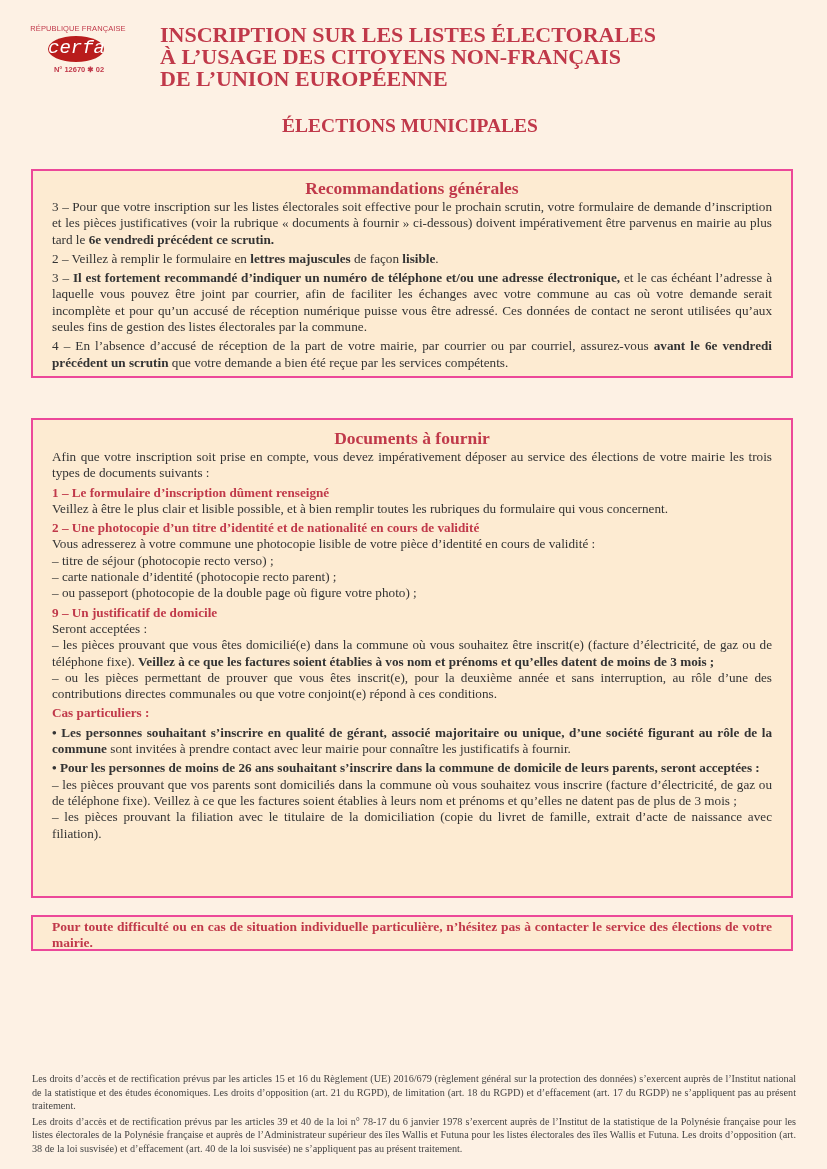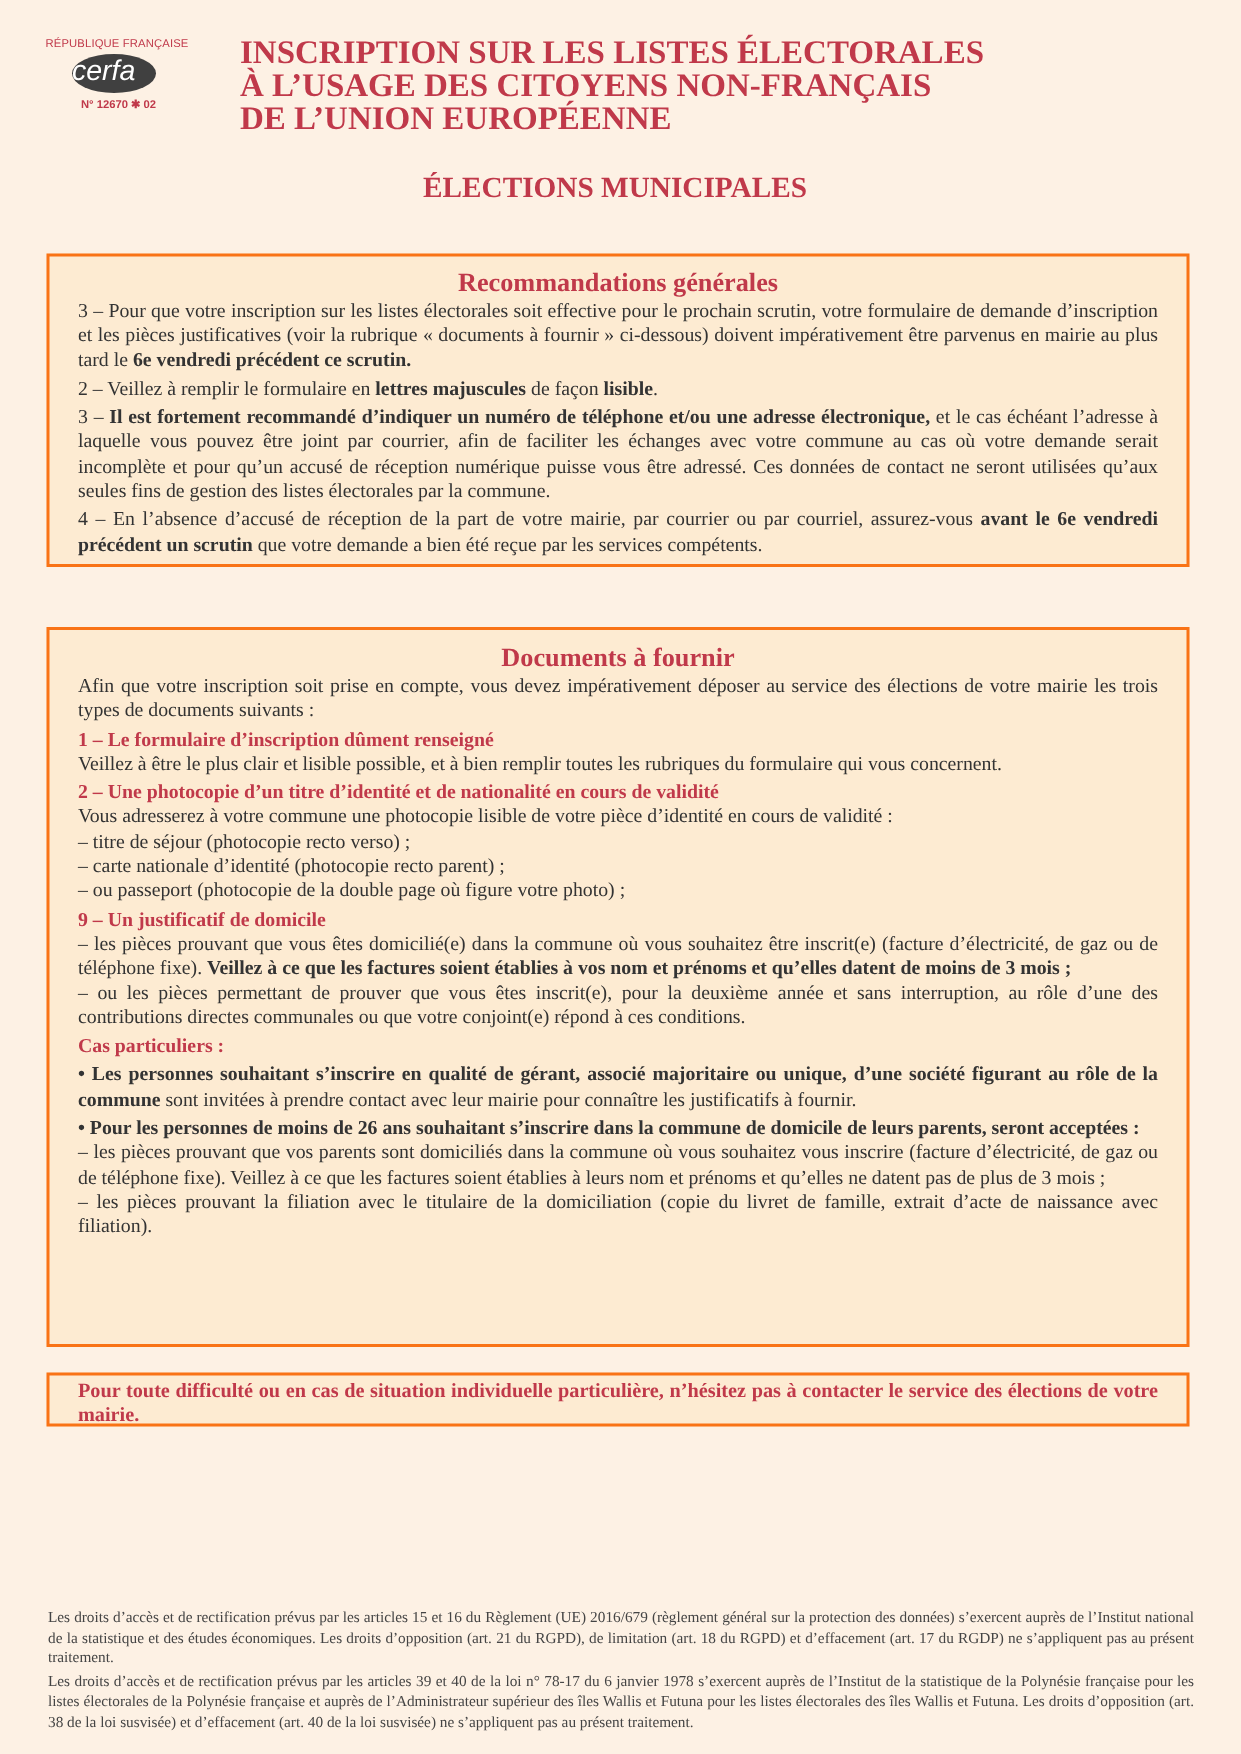--- a/index.html
+++ b/index.html
@@ -3,28 +3,28 @@
 <meta charset="utf-8">
 <style>
   html, body { margin:0; padding:0; }
   body {
     width:827px; height:1169px; background:#fdf1e4; position:relative; overflow:hidden;
     font-family:"Liberation Serif","DejaVu Serif",serif; color:#333;
   }
   .red { color:#c0394a; }
   .logo-block { position:absolute; left:30px; top:24px; width:100px; text-align:center; }
   .rf { font-family:"Liberation Sans",sans-serif; font-size:7.5px; color:#c0394a; letter-spacing:0.1px; margin-left:-4px; white-space:nowrap;}
-  .cerfa-oval { margin:3px auto 0; width:56px; height:26px; border-radius:50%; background:#404040; color:#fff;
-    font-family:Liberation Sans, sans-serif; font-style:italic; font-size:19px; line-height:24px; text-align:left; margin-left:18px;}
+  .cerfa-oval { margin:3px auto 0; width:56px; height:26px; border-radius:50%; background:#b91c1c; color:#fff;
+    font-family:Liberation Mono, monospace; font-style:italic; font-size:19px; line-height:24px; text-align:left; margin-left:18px;}
   .cerfa-num { font-family:"Liberation Sans",sans-serif; font-size:7.5px; font-weight:bold; color:#c0394a; margin-top:3px; margin-left:-2px; white-space:nowrap;}
   .title { position:absolute; left:160px; top:24px; width:500px; color:#c0394a;
     font-weight:bold; font-size:22px; line-height:22px; }
   .subtitle { position:absolute; left:160px; top:115px; width:500px; text-align:center; color:#c0394a;
     font-weight:bold; font-size:19.5px; }
-  .box { position:absolute; left:31px; width:762px; border:2px solid #f97316; background:#fdebd2; box-sizing:border-box; }
+  .box { position:absolute; left:31px; width:762px; border:2px solid #ec4899; background:#fdebd2; box-sizing:border-box; }
   .box h2 { margin:0; text-align:center; color:#c0394a; font-size:17.5px; font-weight:bold; }
   .box p { margin:0; font-size:13.2px; line-height:16.3px; text-align:justify; }
   .box .gap { margin-top:3px; }
   .h3 { color:#c0394a; font-weight:bold; font-size:13.2px; line-height:16.3px; margin-top:3px; }
   .footer { position:absolute; left:32px; top:1072px; width:764px; font-size:10.2px; line-height:13.6px; color:#444; text-align:justify; }
   .footer p { margin:0; }
   .footer p + p { margin-top:2px; }
 </style>
 </head>
 <body>
@@ -54,20 +54,21 @@
   <h2>Documents à fournir</h2>
   <p>Afin que votre inscription soit prise en compte, vous devez impérativement déposer au service des élections de votre mairie les trois types de documents suivants :</p>
   <div class="h3">1 – Le formulaire d’inscription dûment renseigné</div>
   <p>Veillez à être le plus clair et lisible possible, et à bien remplir toutes les rubriques du formulaire qui vous concernent.</p>
   <div class="h3">2 – Une photocopie d’un titre d’identité et de nationalité en cours de validité</div>
   <p>Vous adresserez à votre commune une photocopie lisible de votre pièce d’identité en cours de validité :</p>
   <p>– titre de séjour (photocopie recto verso) ;</p>
   <p>– carte nationale d’identité (photocopie recto parent) ;</p>
   <p>– ou passeport (photocopie de la double page où figure votre photo) ;</p>
   <div class="h3">9 – Un justificatif de domicile</div>
+  <p>Seront acceptées :</p>
   <p><span>– les pièces prouvant que vous êtes domicilié(e) dans la commune où vous souhaitez être inscrit(e) (facture d’électricité, de gaz ou de téléphone fixe). </span><b>Veillez à ce que les factures soient établies à vos nom et prénoms et qu’elles datent de moins de 3 mois ;</b></p>
   <p>– ou les pièces permettant de prouver que vous êtes inscrit(e), pour la deuxième année et sans interruption, au rôle d’une des contributions directes communales ou que votre conjoint(e) répond à ces conditions.</p>
   <div class="h3">Cas particuliers :</div>
   <p class="gap"><b>• Les personnes souhaitant s’inscrire en qualité de gérant, associé majoritaire ou unique, d’une société figurant au rôle de la commune</b><span> sont invitées à prendre contact avec leur mairie pour connaître les justificatifs à fournir.</span></p>
   <p class="gap"><b>• Pour les personnes de moins de 26 ans souhaitant s’inscrire dans la commune de domicile de leurs parents, seront acceptées :</b></p>
   <p>– les pièces prouvant que vos parents sont domiciliés dans la commune où vous souhaitez vous inscrire (facture d’électricité, de gaz ou de téléphone fixe). Veillez à ce que les factures soient établies à leurs nom et prénoms et qu’elles ne datent pas de plus de 3 mois ;</p>
   <p>– les pièces prouvant la filiation avec le titulaire de la domiciliation (copie du livret de famille, extrait d’acte de naissance avec filiation).</p>
 </div>
 
 <div class="box" style="top:915px; height:36px; padding:2px 19px 0 19px;">

